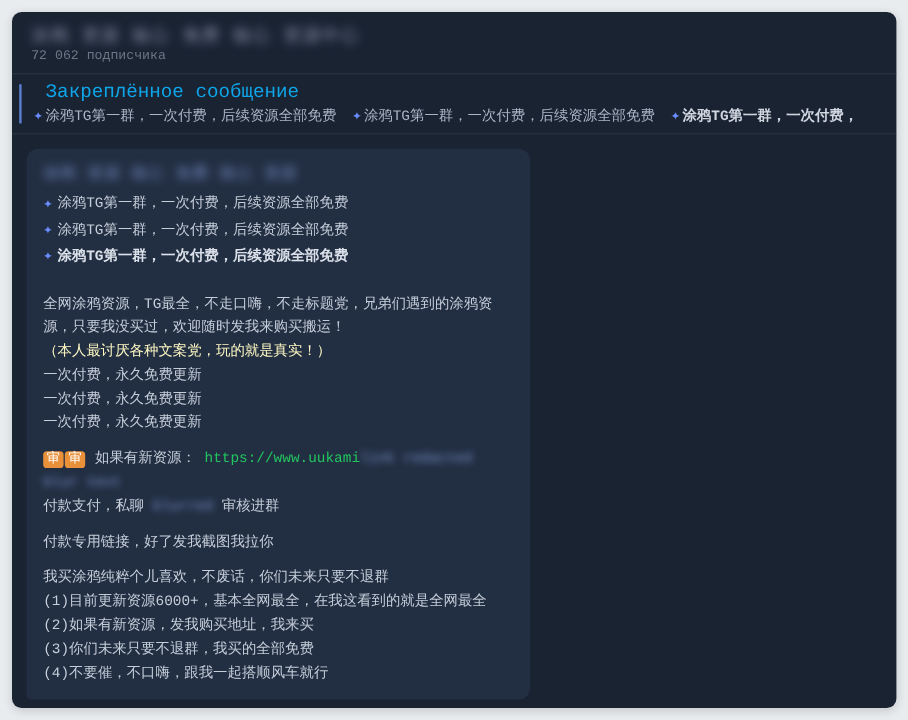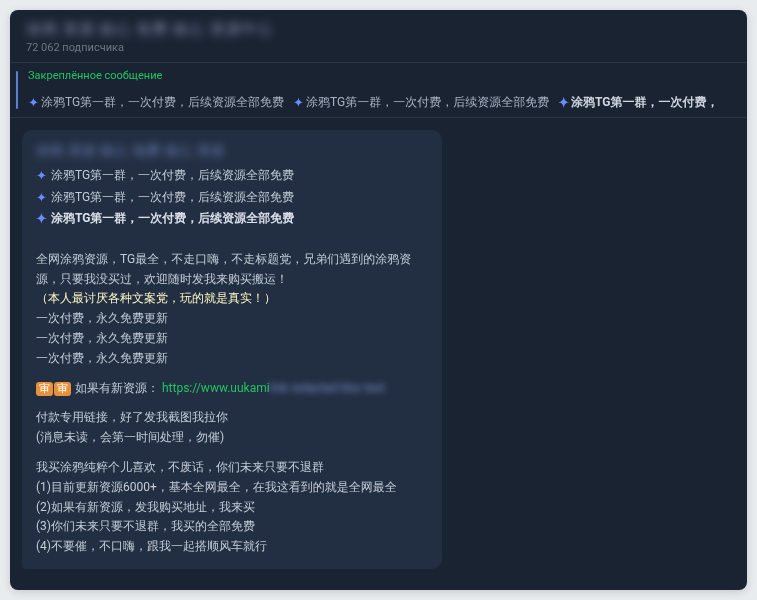--- a/index.html
+++ b/index.html
@@ -1,15 +1,15 @@
 <!DOCTYPE html>
 <html><head>
 <meta charset="utf-8">
 <style>
-  * { margin: 0; padding: 0; box-sizing: border-box; }
+  * { margin: 0; padding: 0; box-sizing: border-box; font-family: Liberation Mono, monospace; }
   body {
     background: #e9ecef;
     font-family: -apple-system, BlinkMacSystemFont, "Segoe UI", Roboto, sans-serif;
     padding: 10px;
     width: 757px;
     height: 600px;
     overflow: hidden;
   }
   .app {
     background: #1a2332;
@@ -44,29 +44,29 @@
     content: "";
     position: absolute;
     left: 6px;
     top: 8px;
     bottom: 8px;
     width: 2px;
     background: #5b7fd1;
     border-radius: 1px;
   }
   .pinned-label {
-    font-size: 11px;
-    color: #22c55e;
-    margin-left: 6px;
+    font-size: 16px;
+    color: #0ea5e9;
+    margin-left: 16px;
   }
   .pinned-scroll {
     white-space: nowrap;
     overflow: hidden;
     margin-left: 6px;
-    margin-top: 12px;
+    margin-top: 2px;
     font-size: 12px;
   }
   .pinned-item {
     display: inline;
     color: #aab4c4;
   }
   .pinned-item.bold { font-weight: 700; color: #d0d6e0; }
   .pinned-star {
     display: inline-block;
     color: #6b8cff;
@@ -159,25 +159,29 @@
       <div>一次付费，永久免费更新</div>
       <div>一次付费，永久免费更新</div>
 
       <div class="spacer"></div>
 
       <div>
         <span class="badge">审</span><span class="badge">审</span>
         <span>如果有新资源：</span>
         <span class="link">https://www.uukami</span><span class="link blur-inline">link redacted blur text</span>
       </div>
+      <div>
+        <span>付款支付，私聊</span>
+        <span class="blur-inline">blurred</span>
+        <span>审核进群</span>
+      </div>
 
       <div class="spacer"></div>
 
       <div>付款专用链接，好了发我截图我拉你</div>
-      <div>(消息未读，会第一时间处理，勿催)</div>
 
       <div class="spacer"></div>
 
       <div>我买涂鸦纯粹个儿喜欢，不废话，你们未来只要不退群</div>
       <div>(1)目前更新资源6000+，基本全网最全，在我这看到的就是全网最全</div>
       <div>(2)如果有新资源，发我购买地址，我来买</div>
       <div>(3)你们未来只要不退群，我买的全部免费</div>
       <div>(4)不要催，不口嗨，跟我一起搭顺风车就行</div>
     </div>
   </div>

